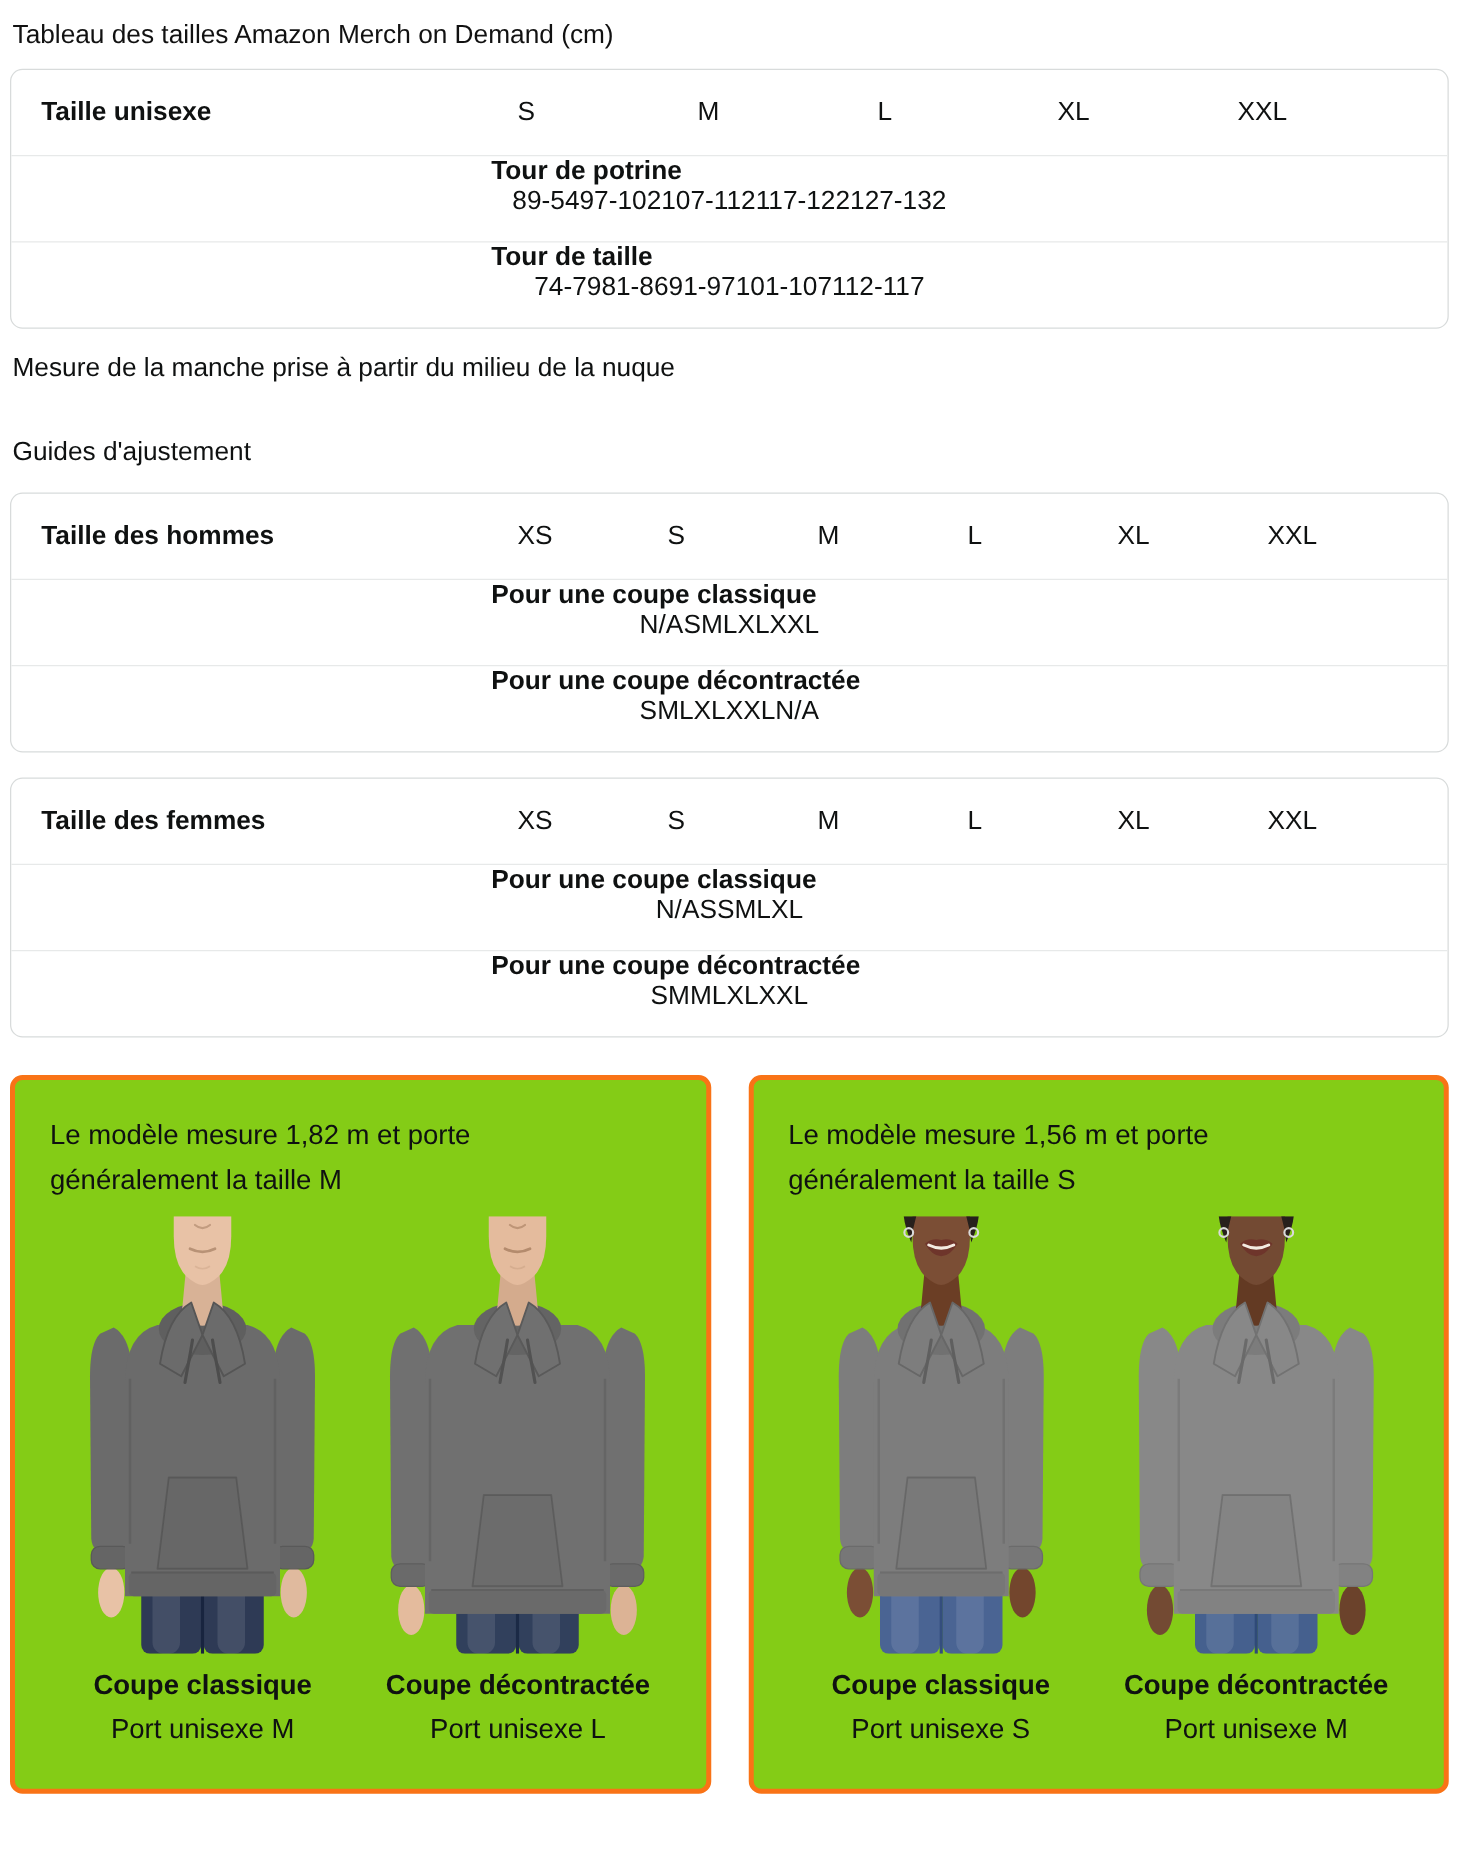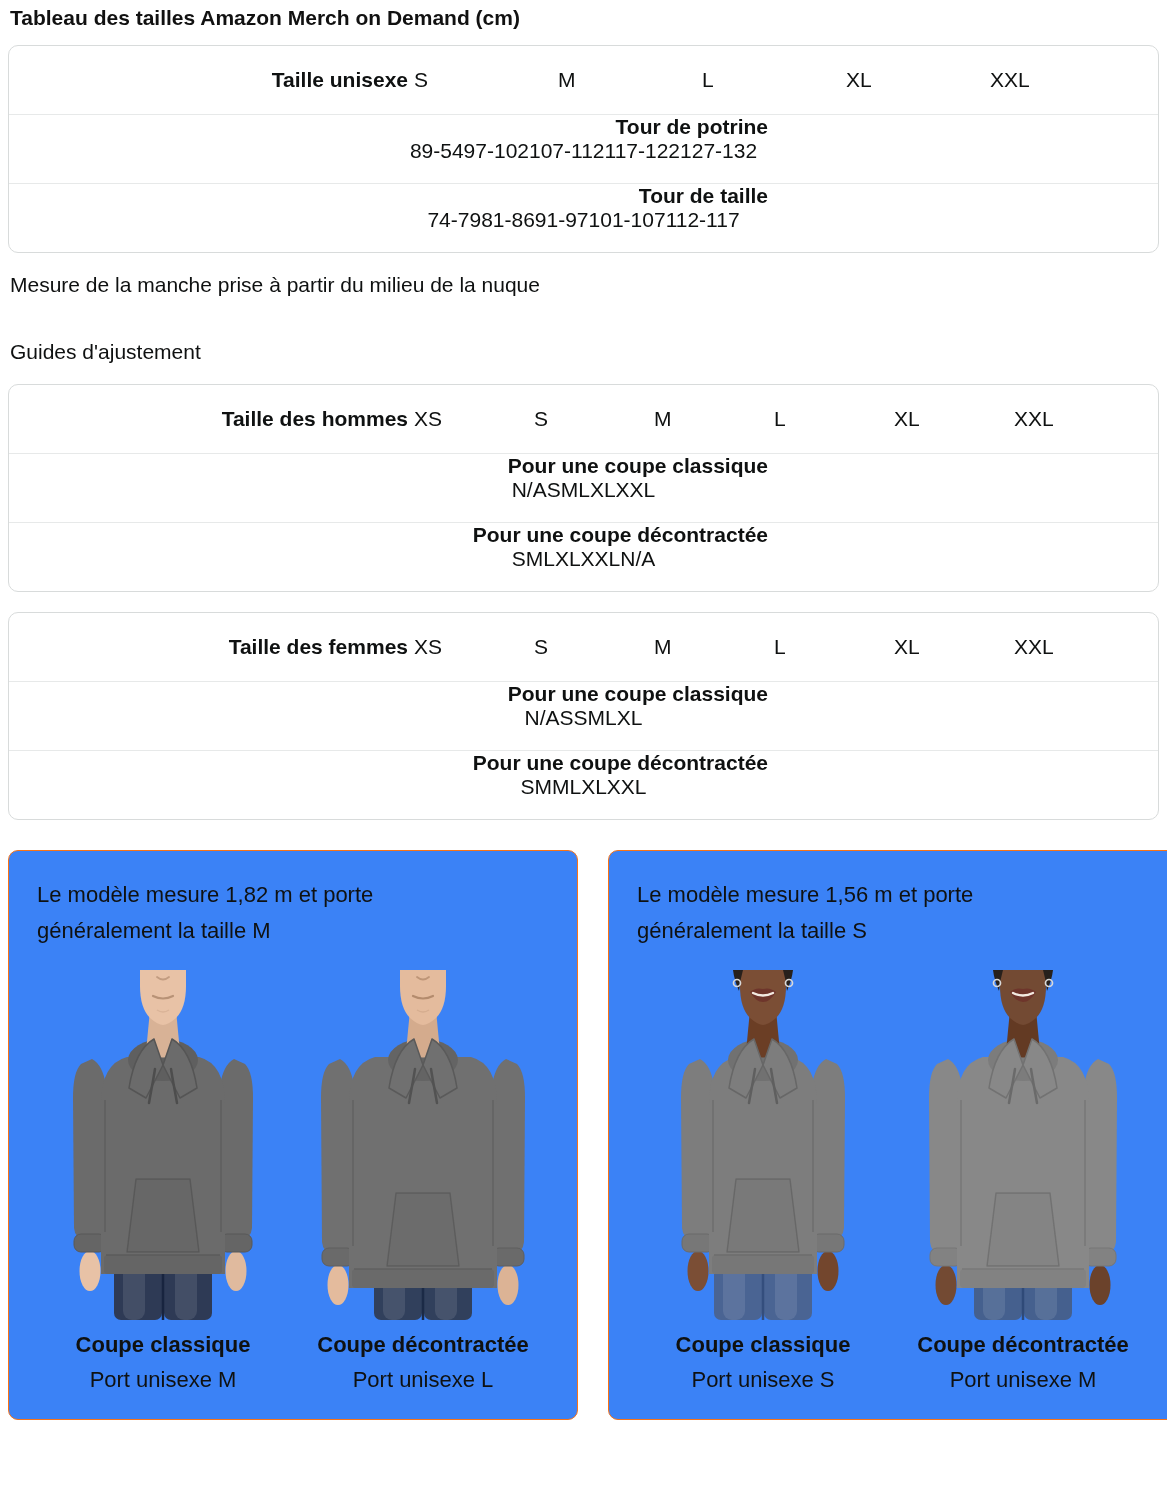--- a/index.html
+++ b/index.html
@@ -4,35 +4,35 @@
 <style>
   html,body{margin:0;padding:0;background:#fff;}
   body{
     width:1167px;height:1500px;
     color:#0f1111;
     font-family:"Liberation Sans","DejaVu Sans",sans-serif;
     -webkit-font-smoothing:antialiased;
     overflow:hidden;
   }
   .page{padding:4px 8px 0 8px;}
-  .page-title{font-size:21px;font-weight:700;margin:2px 0 15px 2px;color:#111;}
+  .page-title{font-size:21px;font-weight:400;margin:12px 0 15px 2px;color:#111;}
   .tbl{border:1px solid #d8dbdb;border-radius:10px;background:#fff;overflow:hidden;}
   .trow{display:flex;align-items:center;min-height:68px;padding:0 24px;}
   .trow + .trow{border-top:1px solid #e7e9e9;flex-direction:column;}
-  .tlabel{flex:0 0 auto;min-width:375px;font-weight:700;font-size:21px;padding-right:6px;text-align:right;}
+  .tlabel{flex:0 0 auto;min-width:375px;font-weight:700;font-size:21px;padding-right:6px;}
   .tcells{display:flex;flex:1 1 auto;min-width:0;}
   .tcell{flex:1 1 0;font-size:21px;white-space:nowrap;}
   .note{font-size:21px;margin:20px 0 0 2px;}
   .section-heading{font-size:21px;font-weight:400;margin:43px 0 20px 2px;}
   .tbl-gap{margin-top:20px;}
   .cards{display:flex;gap:30px;margin-top:30px;}
-  .card{flex:1 1 0;border:1px solid #f97316;border-radius:10px;padding:26px 24px 16px;background:#3b82f6;}
+  .card{flex:1 1 0;border:4px solid #f97316;border-radius:10px;padding:26px 24px 35px;background:#84cc16;}
   .card-desc{font-size:22px;line-height:1.62;margin:0 0 12px 4px;max-width:470px;}
   .figures{display:flex;}
-  .figure{flex:1 1 0;margin:10px;text-align:center;}
+  .figure{flex:1 1 0;margin:0;text-align:center;}
   .photo{width:240px;height:350px;margin:0 auto;}
   .photo svg{display:block;width:240px;height:350px;}
   .cap-bold{font-size:22px;font-weight:700;margin-top:12px;}
   .cap{font-size:22px;margin-top:9px;text-align:center;}
 </style>
 </head>
 <body>
 
 <div class="page">
 

